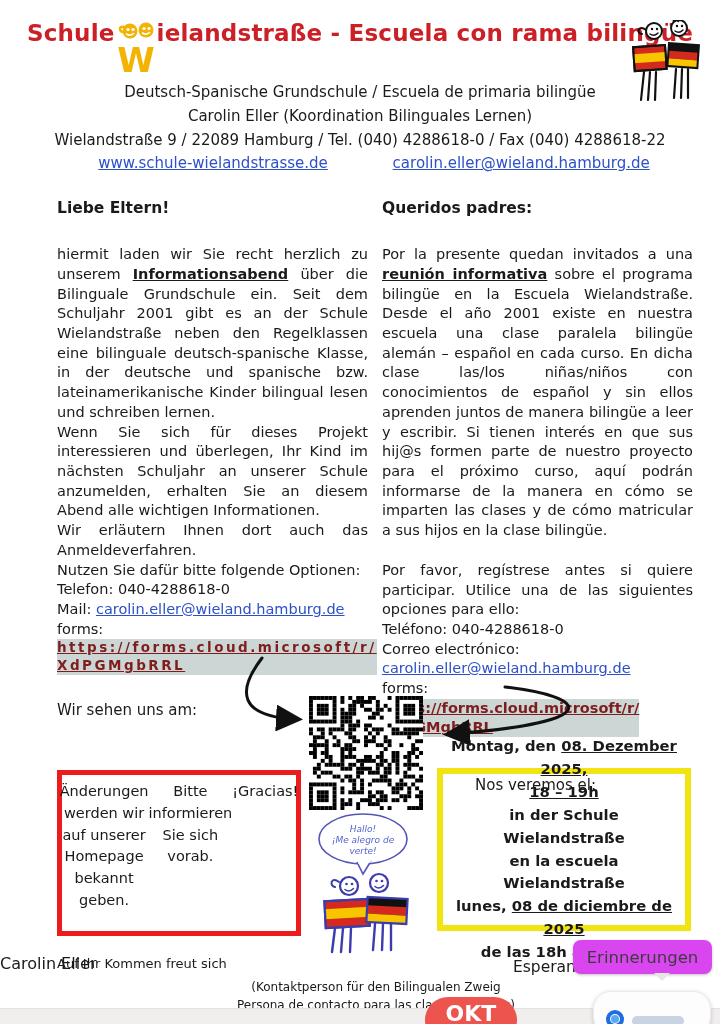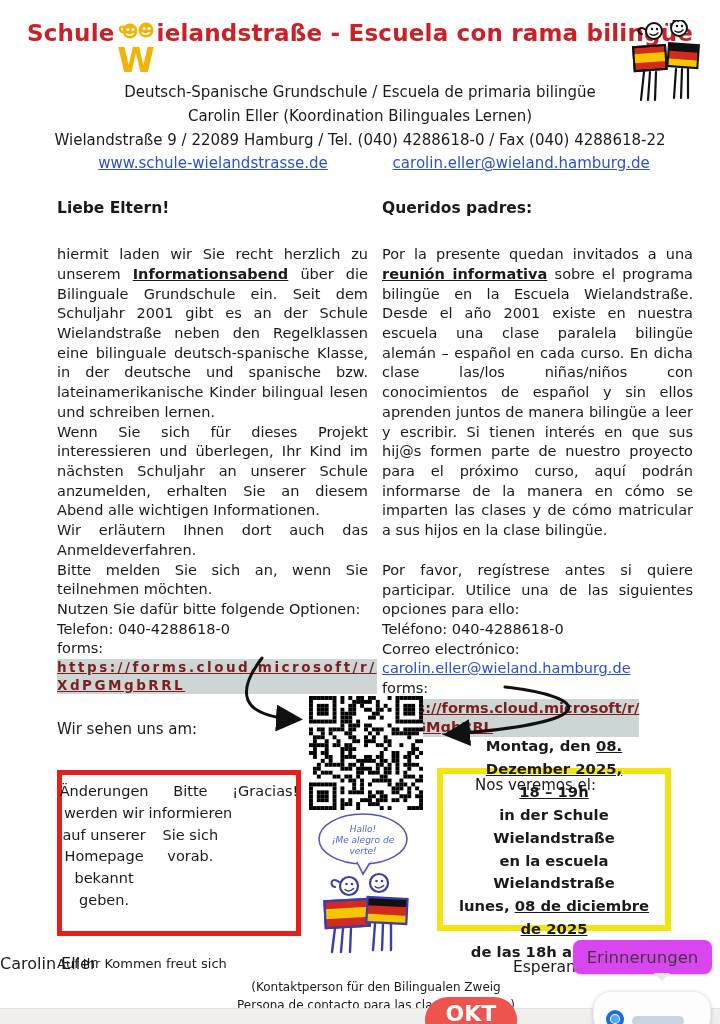--- a/index.html
+++ b/index.html
@@ -30,21 +30,21 @@
   .see-you { margin-top:24px; font-size:15px; }
   .see-you-right { text-align:center; margin-top:38px; font-size:15px; padding-right:4px; }
 
   
   .qr { position:absolute; left:309px; top:694px; width:114px; height:118px; }
   .arrows { position:absolute; left:0; top:0; width:720px; height:1024px; pointer-events:none; }
 
   
   .notice-box { position:absolute; left:57px; top:770px; width:244px; height:166px; border:5px solid #ea1c1c;
     display:flex; justify-content:center; text-align:center; font-size:14.5px; line-height:1.5; padding:6px 10px; }
-  .date-box { position:absolute; left:437px; top:768px; width:234px; height:163px; border:6px solid #f2e410;
+  .date-box { position:absolute; left:437px; top:768px; width:254px; height:163px; border:6px solid #f2e410;
     display:flex; flex-direction:column; justify-content:center; text-align:center; font-weight:bold; font-size:14.8px; line-height:1.55; padding:4px 6px; }
   .u { text-decoration:underline; }
 
   .figures { position:absolute; left:305px; top:812px; width:122px; height:142px; }
 
   
   .footer-left  { position:absolute; left:57px;  top:956px; font-size:13px; }
   .footer-name  { position:absolute; left:0; top:954px; width:720px; text-align:left; font-size:16px; }
   .footer-sub   { position:absolute; left:16px; top:978px; width:720px; text-align:center; font-size:12px; line-height:1.5; }
   .footer-right { position:absolute; left:513px; top:958px; font-size:15.5px; }
@@ -130,23 +130,23 @@
     </div>
   </div>
 
   <div class="columns">
 
     <div class="col">
       <div class="salutation">Liebe Eltern!</div>
       <p><span>hiermit laden wir Sie recht herzlich zu unserem </span><span class="hl">Informationsabend</span><span> über die Bilinguale Grundschule ein. Seit dem Schuljahr 2001 gibt es an der Schule Wielandstraße neben den Regelklassen eine bilinguale deutsch-spanische Klasse, in der deutsche und spanische bzw. lateinamerikanische Kinder bilingual lesen und schreiben lernen.</span></p>
       <p>Wenn Sie sich für dieses Projekt interessieren und überlegen, Ihr Kind im nächsten Schuljahr an unserer Schule anzumelden, erhalten Sie an diesem Abend alle wichtigen Informationen.</p>
       <p>Wir erläutern Ihnen dort auch das Anmeldeverfahren.</p>
-      <p>Bitte melden Sie sich an, wenn Sie teilnehmen möchten.</p>
       <p>Nutzen Sie dafür bitte folgende Optionen:</p>
       <p>Telefon: 040-4288618-0</p>
+      <p><span>Mail: </span><a href="#" class="mail">carolin.eller@wieland.hamburg.de</a></p>
       <p>forms:</p>
       <a href="#" class="forms-link spaced"><span>https://forms.cloud.microsoft/r/</span><br><span>XdPGMgbRRL</span></a>
       <div class="see-you">Wir sehen uns am:</div>
     </div>
 
     <div class="col">
       <div class="salutation">Queridos padres:</div>
       <p><span>Por la presente quedan invitados a una </span><span class="hl">reunión informativa</span><span> sobre el programa bilingüe en la Escuela Wielandstraße. Desde el año 2001 existe en nuestra escuela una clase paralela bilingüe alemán – español en cada curso. En dicha clase las/los niñas/niños con conocimientos de español y sin ellos aprenden juntos de manera bilingüe a leer y escribir. Si tienen interés en que sus hij@s formen parte de nuestro proyecto para el próximo curso, aquí podrán informarse de la manera en cómo se imparten las clases y de cómo matricular a sus hijos en la clase bilingüe.</span></p>
       <div class="gap"></div>
       <p>Por favor, regístrese antes si quiere participar. Utilice una de las siguientes opciones para ello:</p>

